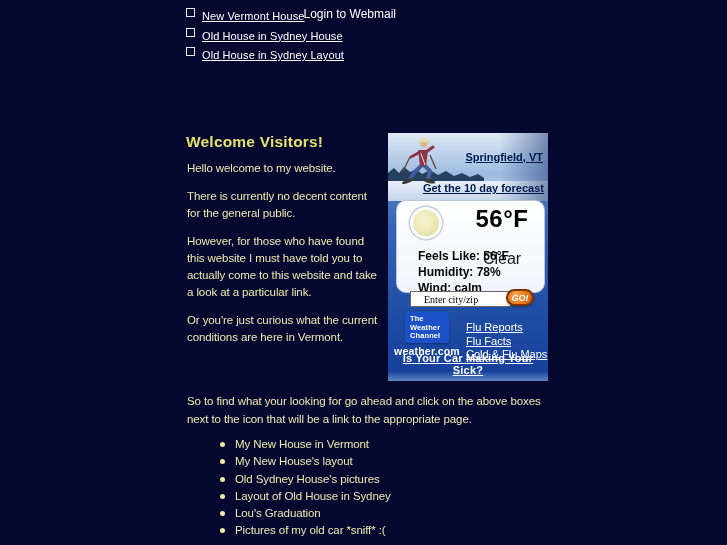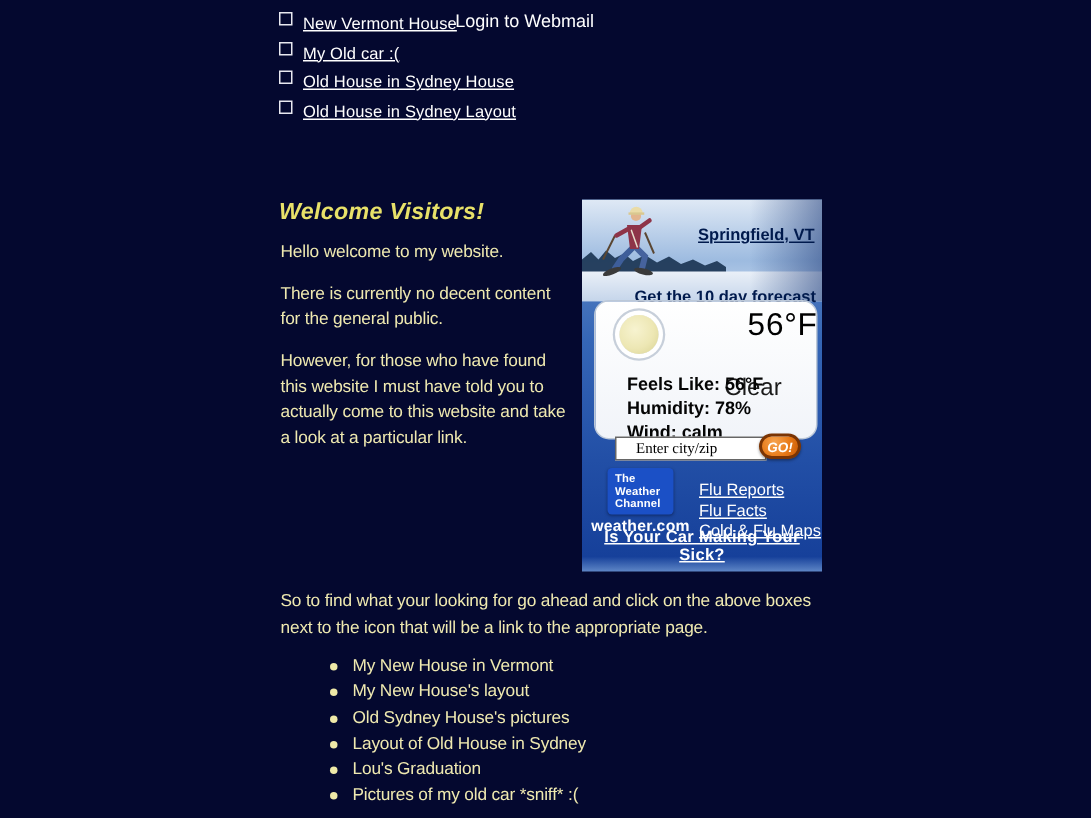--- a/index.html
+++ b/index.html
@@ -26,56 +26,56 @@
     margin-left:7px;margin-top:3px;letter-spacing:.1px;
   }
   .login{
     position:absolute;top:7px;right:180px;
     color:#FFFFFF;font-size:12px;
   }
 
   
   .welcome-title{
     position:absolute;left:186px;top:133px;
-    color:#E8E169;font-size:15.5px;font-weight:bold;letter-spacing:.2px;font-style:italic;
+    color:#E8E169;font-size:15.5px;font-weight:bold;letter-spacing:.2px;
   }
   .intro{
     position:absolute;left:187px;top:160px;width:196px;
     color:#EFE9B0;font-size:11.5px;line-height:17px;letter-spacing:-.1px;
   }
   .intro p{margin:0 0 11px 0;}
 
   
   .widget{
     position:absolute;left:388px;top:133px;width:160px;height:248px;
     overflow:hidden;
     background:linear-gradient(180deg,#6D92C8 0%,#3566B6 38%,#224FA6 70%,#16409A 96%,#5E86C6 100%);
   }
   .photo{position:absolute;left:0;top:0;width:160px;height:68px;}
   .w-loc{
     position:absolute;top:18px;right:5px;
     color:#001A4D;font-size:11px;font-weight:bold;text-decoration:underline;
   }
   .w-forecast{
-    position:absolute;top:59px;right:4px;
-    color:#001A4D;font-size:11px;font-weight:bold;
+    position:absolute;top:49px;right:4px;
+    color:#001A4D;font-size:11px;font-weight:bold;text-decoration:underline;
   }
   .panel{
     position:absolute;left:8px;right:3px;top:67px;height:93px;
     background:linear-gradient(#FFFFFF,#F1F4F9);
     border:1px solid #BCC8D8;border-radius:10px;box-sizing:border-box;
   }
   .moon{
     position:absolute;left:16px;top:9px;width:26px;height:26px;border-radius:50%;
     background:radial-gradient(circle at 40% 38%,#F7F3D0 0%,#EDE7B4 55%,#D8D292 100%);
     box-shadow:0 0 0 3px #FFFFFF,0 0 0 4.5px #C7CFDA,0 1px 3px rgba(40,60,90,.25);
   }
   .temp{
-    position:absolute;left:62px;top:4px;width:86px;text-align:right;
-    color:#000;font-size:21px;font-weight:normal;letter-spacing:.5px;
+    position:absolute;left:62px;top:4px;width:86px;text-align:center;
+    color:#000;font-size:24px;font-weight:bold;letter-spacing:.5px;
   }
   .cond{
     position:absolute;left:62px;top:30px;width:86px;text-align:center;
     color:#1A1A1A;font-size:16px;margin-top:19px;
   }
   .stats{position:absolute;left:21px;top:47px;}
   .stats div{color:#050505;font-size:12px;font-weight:bold;line-height:16px;}
   .searchrow{position:absolute;left:22px;top:157px;height:18px;}
   .cityinput{
     position:absolute;left:0;top:1px;width:86px;height:14px;
@@ -126,39 +126,36 @@
 
 <div id="stage">
 
   <div class="checklist">
     <div class="check-row">
       <span class="checkbox"></span>
       <a class="wlink">New Vermont House</a>
     </div>
     <div class="check-row">
       <span class="checkbox"></span>
-      <a class="wlink">My Old car :(</a>
-    </div>
-    <div class="check-row">
-      <span class="checkbox"></span>
       <a class="wlink">Old House in Sydney House</a>
     </div>
     <div class="check-row">
       <span class="checkbox"></span>
       <a class="wlink">Old House in Sydney Layout</a>
     </div>
   </div>
 
   <a class="login">Login to Webmail</a>
 
   <div class="welcome-title">Welcome Visitors!</div>
   <div class="intro">
     <p>Hello welcome to my website.</p>
     <p>There is currently no decent content for the general public.</p>
     <p>However, for those who have found this website I must have told you to actually come to this website and take a look at a particular link.</p>
+    <p>Or you're just curious what the current conditions are here in Vermont.</p>
   </div>
 
   <div class="widget">
 
     <svg class="photo" viewBox="0 0 160 68" xmlns="http://www.w3.org/2000/svg">
       <defs>
         <linearGradient id="sky" x1="0" y1="0" x2="0" y2="1">
           <stop offset="0" stop-color="#DFE9F5"></stop>
           <stop offset="0.6" stop-color="#9DBBE0"></stop>
           <stop offset="1" stop-color="#C6D7EC"></stop>

